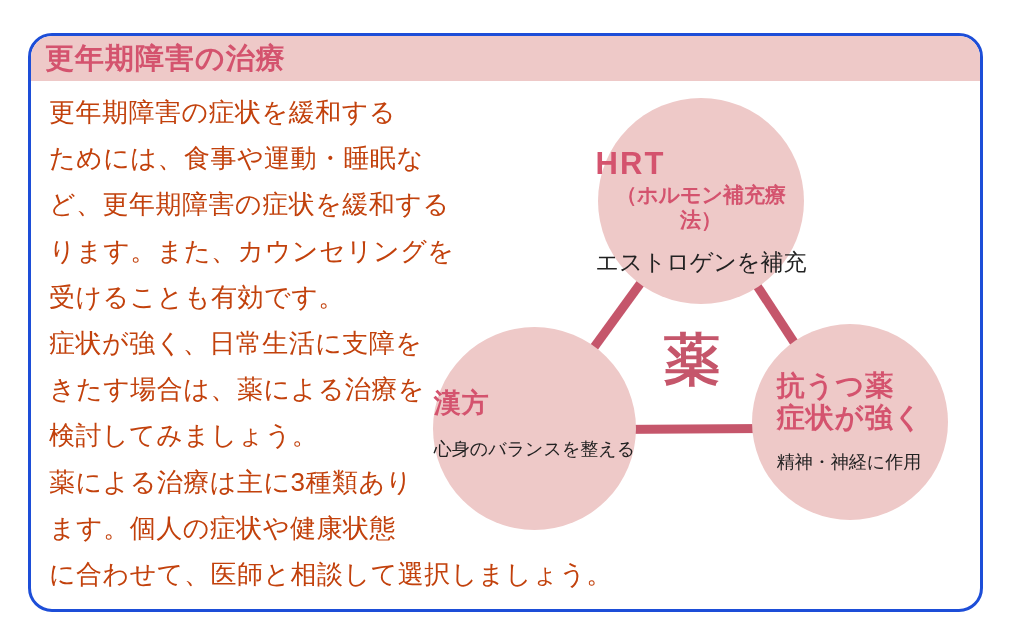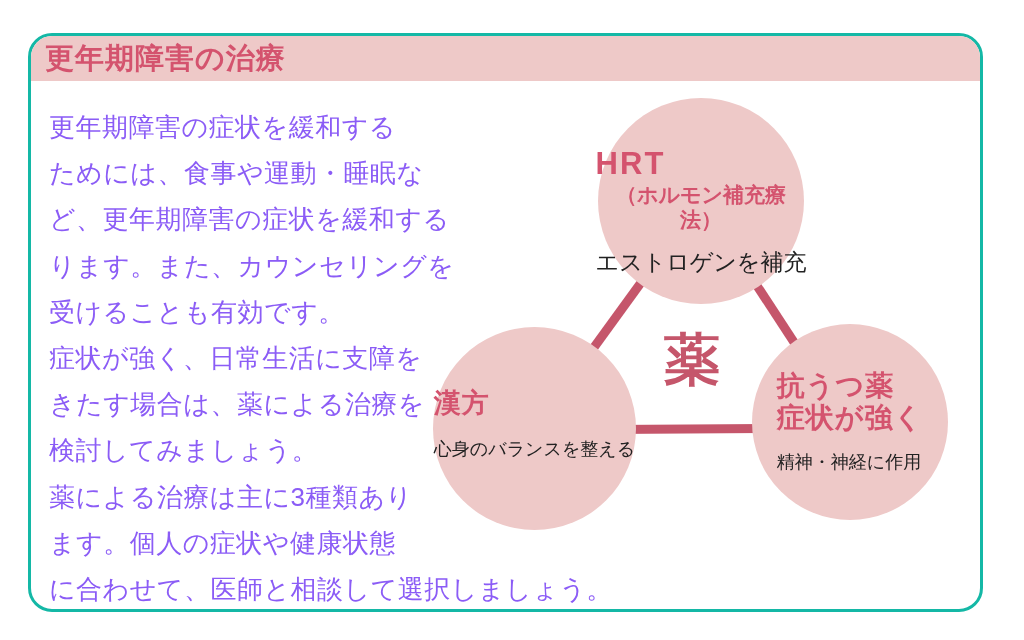--- a/index.html
+++ b/index.html
@@ -10,21 +10,21 @@
     overflow: hidden;
   }
   .page { position: absolute; left: 0; top: 0; width: 1024px; height: 640px; }
 
   
   .card {
     position: absolute;
     left: 28px; top: 33px;
     width: 955px; height: 579px;
     background: #ffffff;
-    border: 3px solid #14b8a6;
+    border: 3px solid #1d4ed8;
     border-radius: 24px;
     overflow: hidden;
   }
   .card-header {
     position: absolute;
     left: 0; top: 0;
     width: 100%; height: 45px;
     background: #eec9c8;
     display: flex;
     align-items: center;
@@ -34,23 +34,23 @@
     font-weight: bold;
     color: #d4536e;
     padding-left: 14px;
     letter-spacing: 1px;
     line-height: 1;
   }
 
   
   .intro {
     position: absolute;
-    left: 18px; top: 68px; 
+    left: 18px; top: 53px; 
     width: 600px;
-    color: #8b5cf6;
+    color: #c2410c;
   }
   .intro-line {
     font-size: 26px;
     line-height: 46.2px;
     font-weight: 500;
     letter-spacing: 0.5px;
     white-space: nowrap;
   }
 
   

